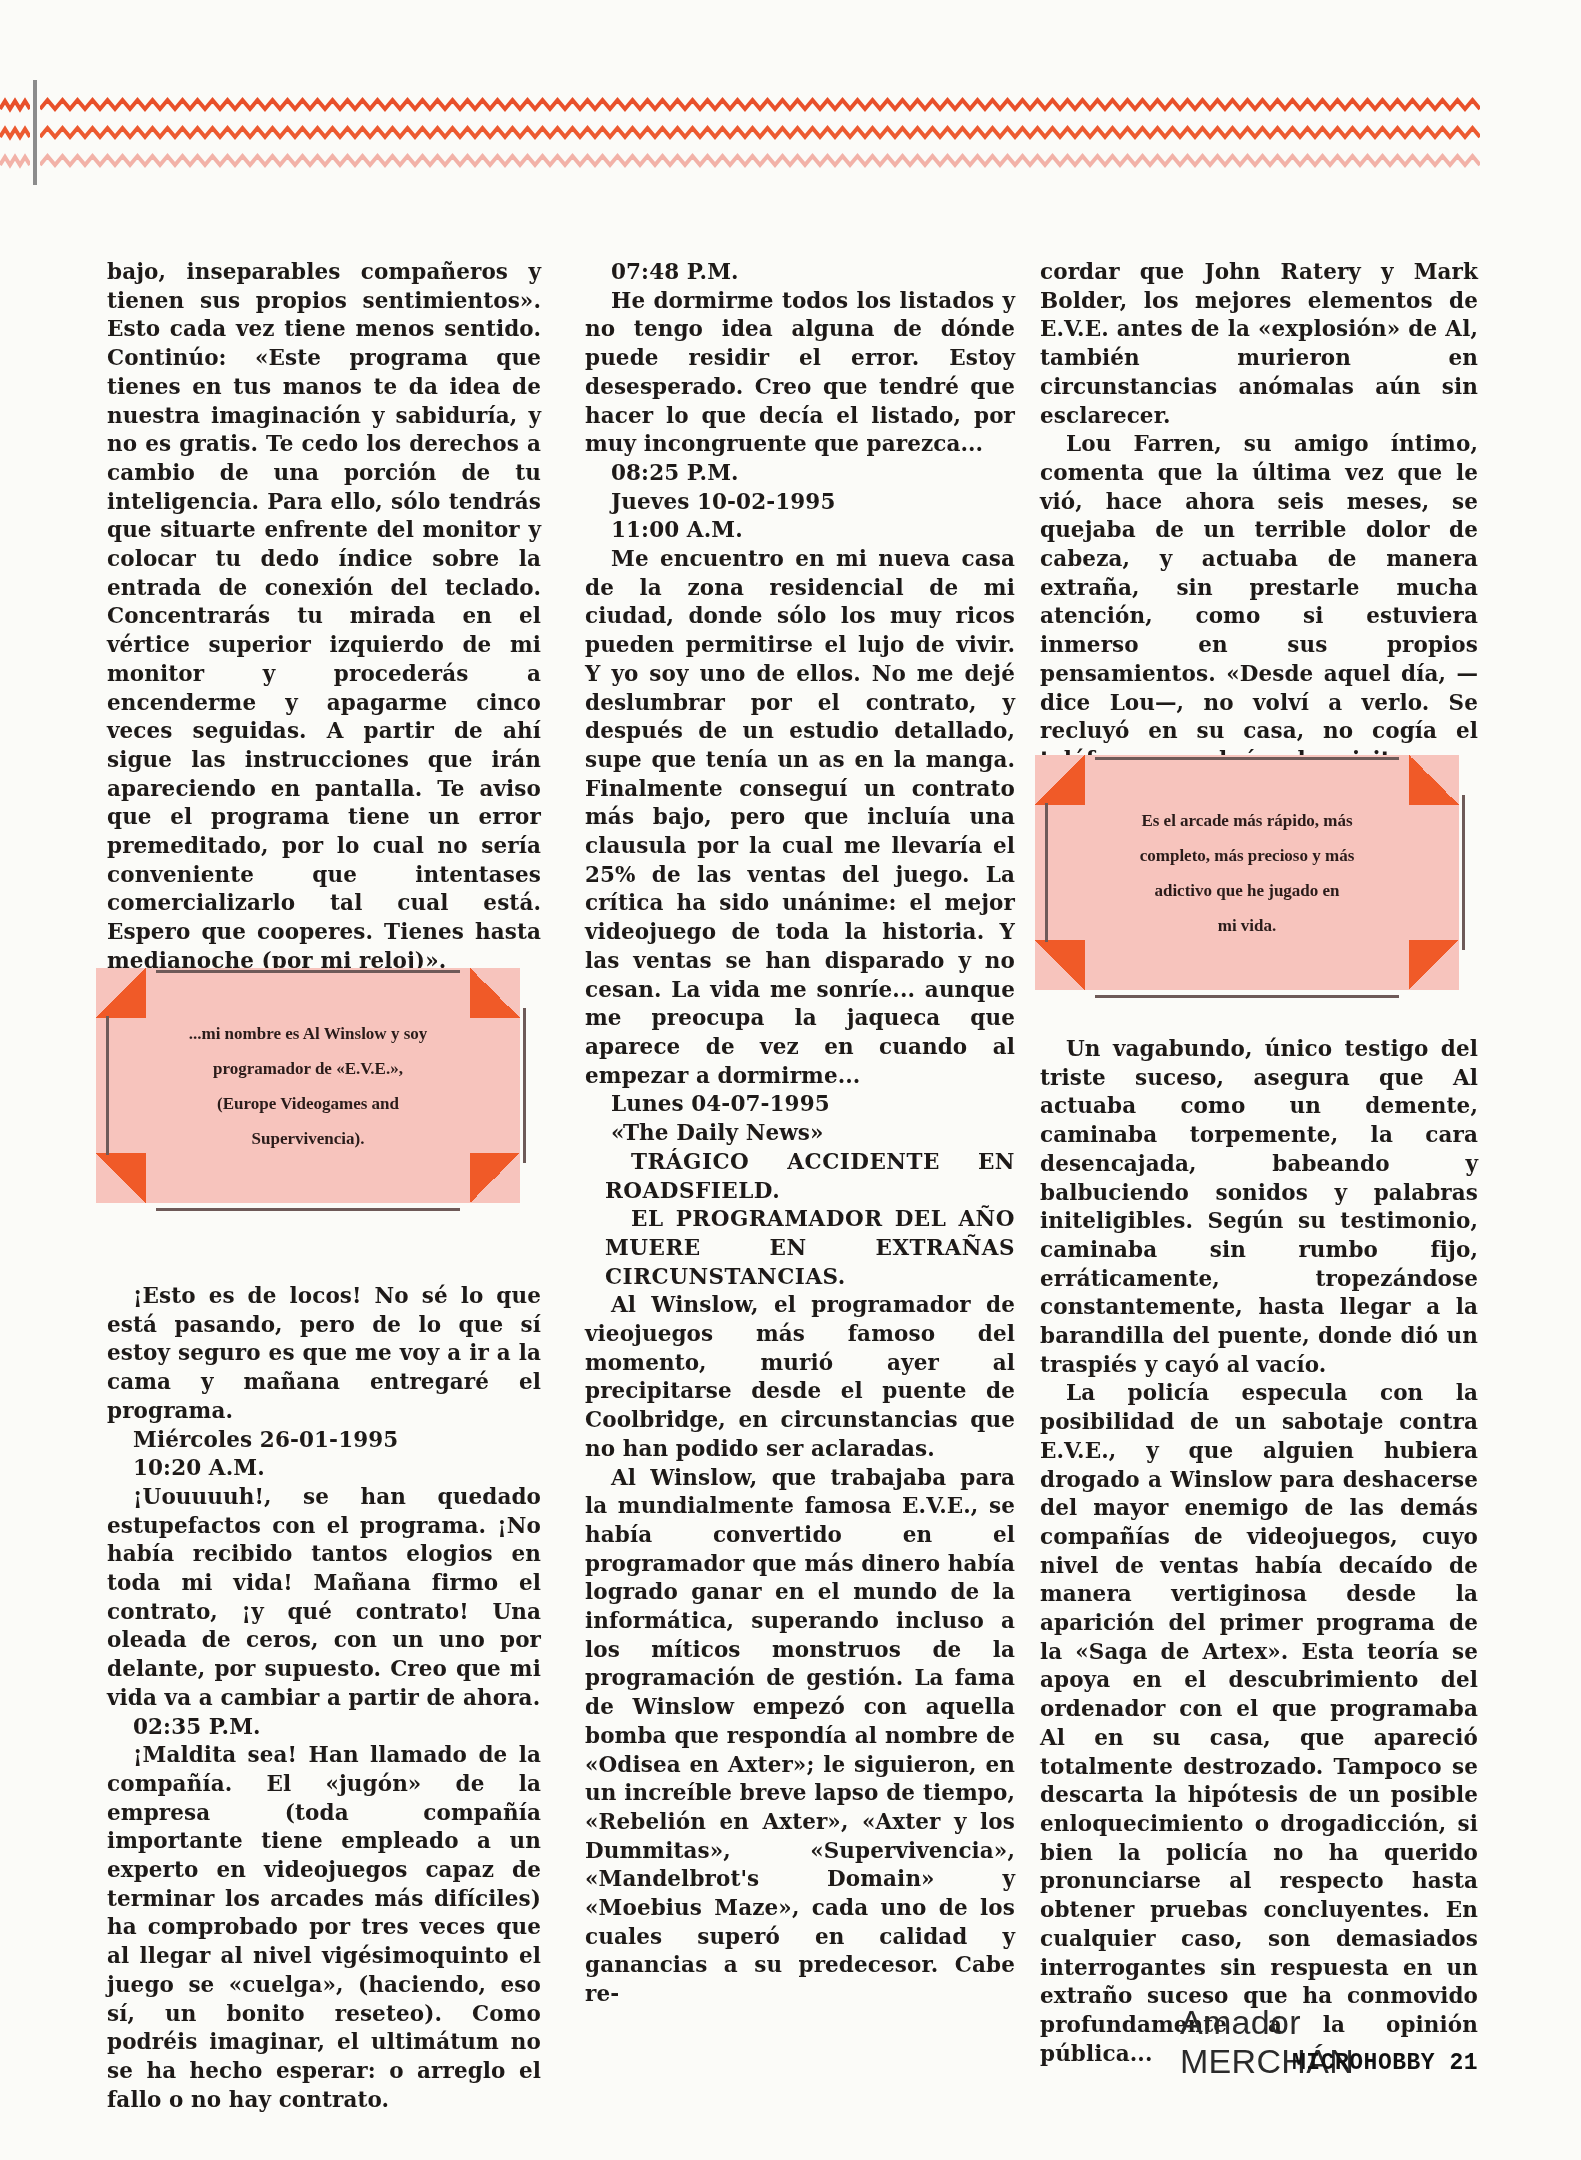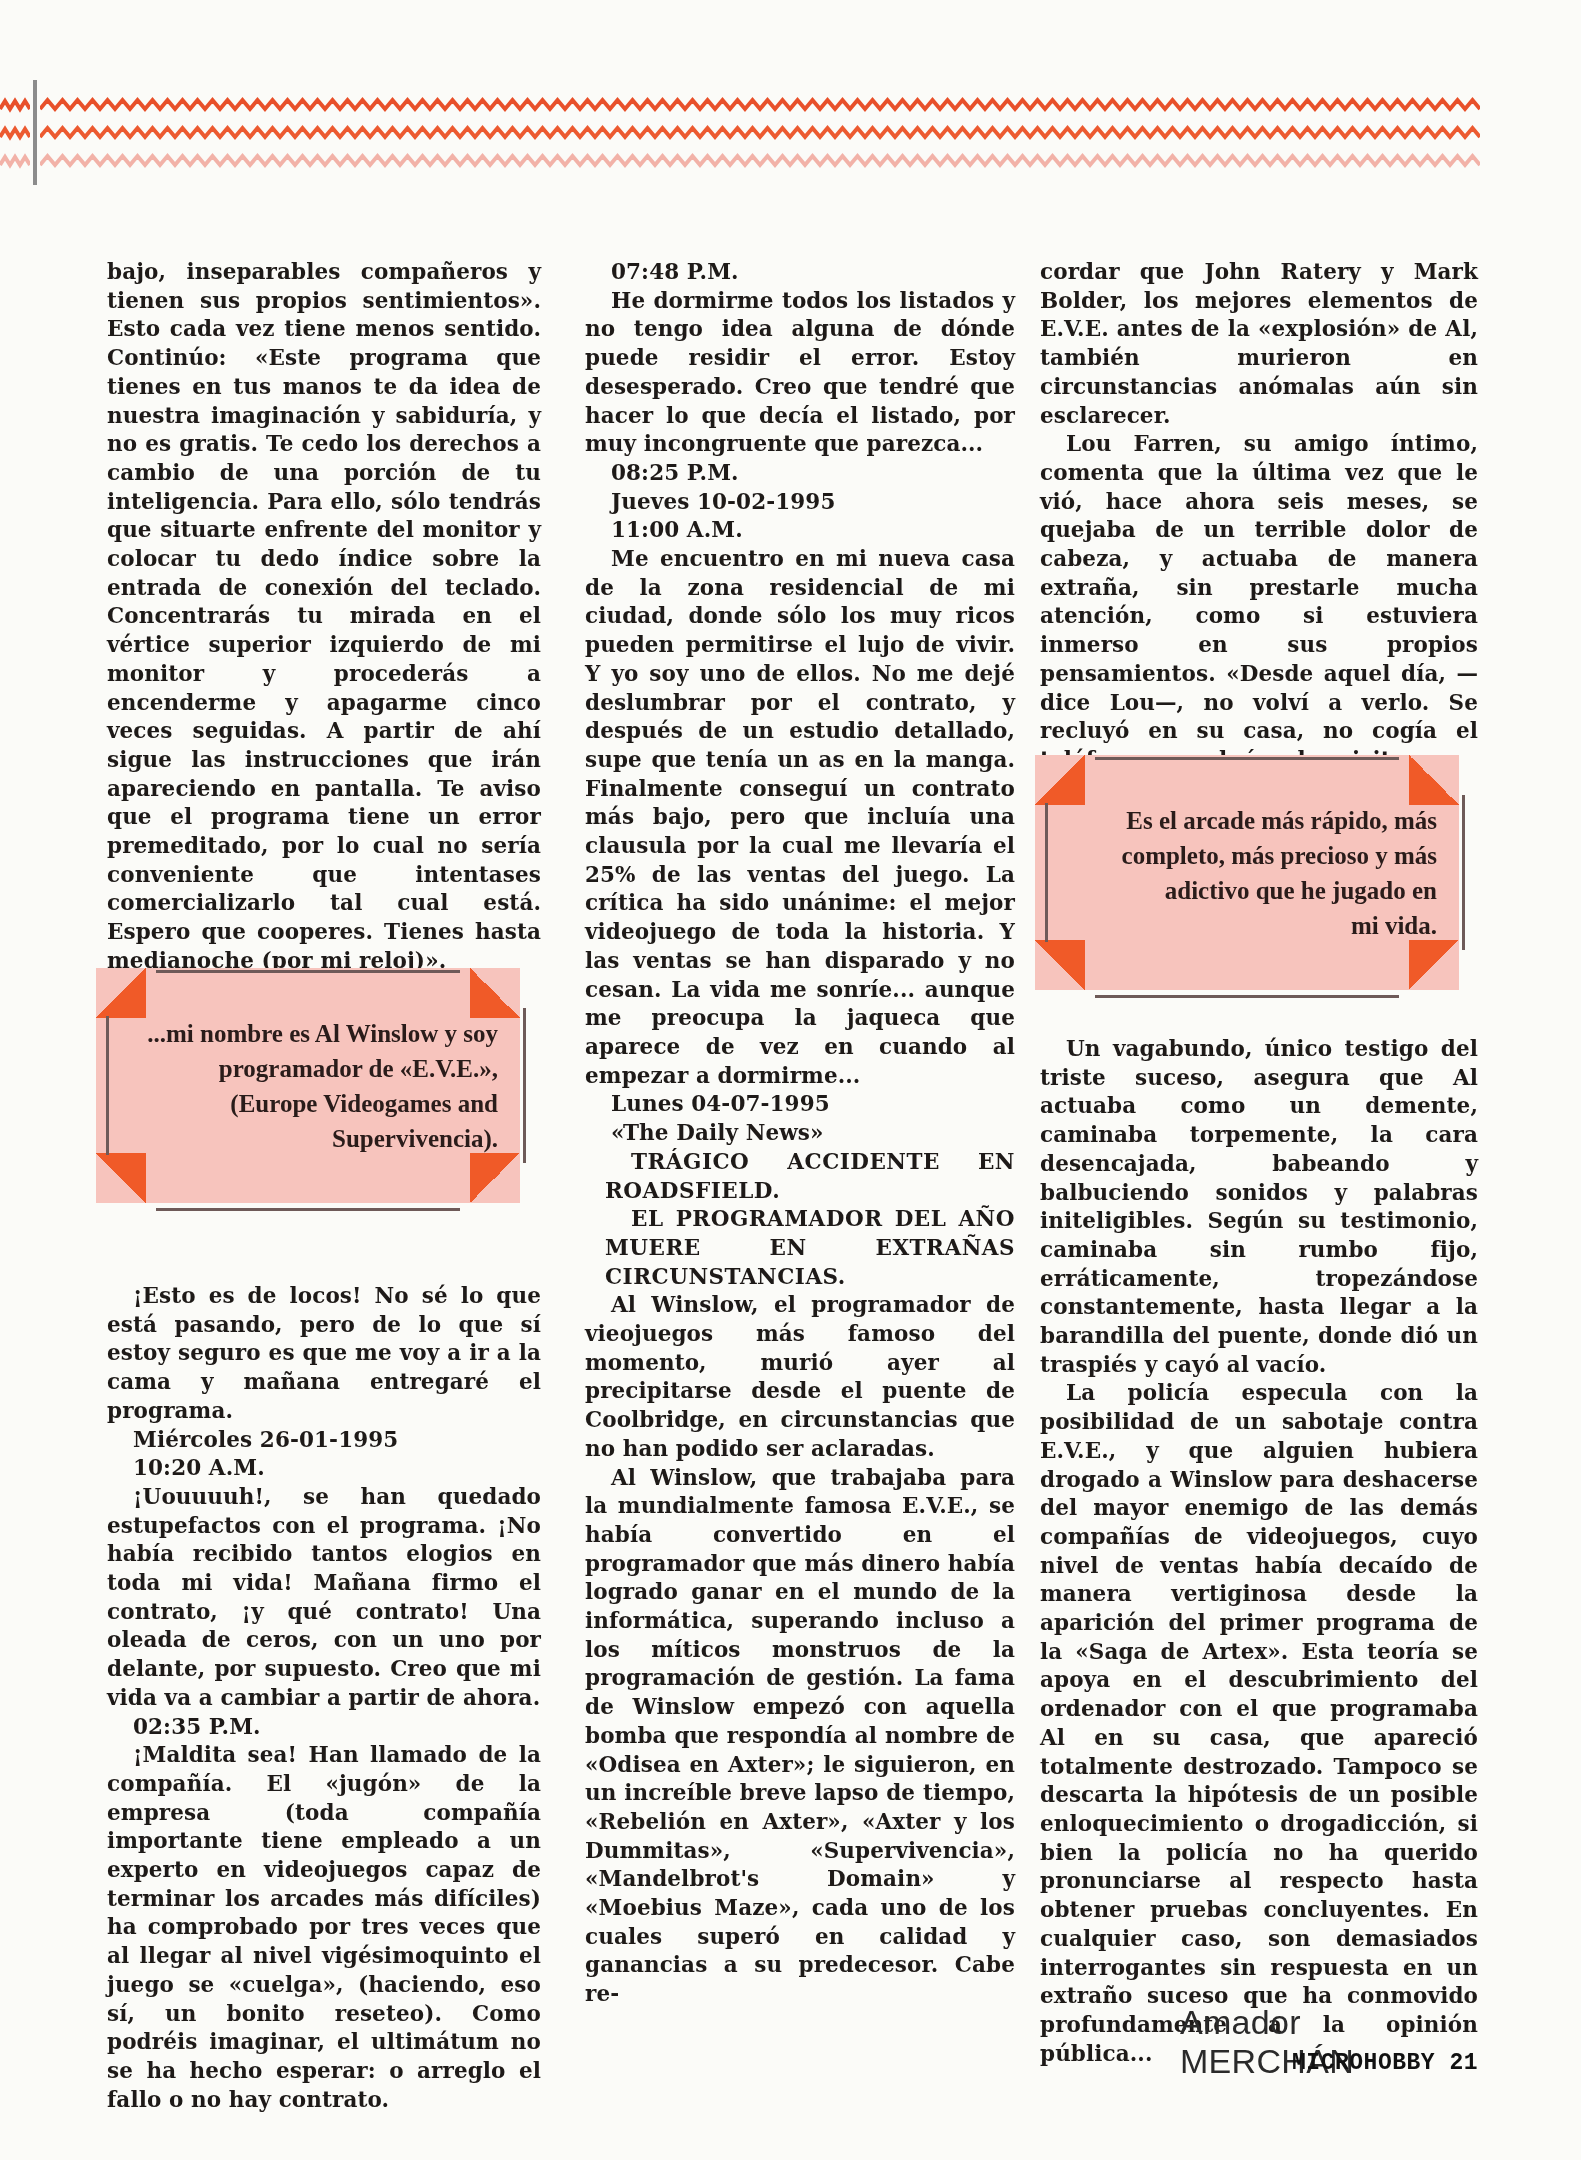--- a/index.html
+++ b/index.html
@@ -46,22 +46,22 @@
   }
   .pq-line-left { left: 18px; }
   .pq-line-right { right: 2px; top: 50px; bottom: 50px; }
   .corner { position: absolute; width: 50px; height: 50px; }
   .c-tl { left: 8px; top: 10px; background: linear-gradient(135deg, transparent 50%, #f05a28 50%); }
   .c-tr { right: 8px; top: 10px; background: linear-gradient(225deg, transparent 50%, #f05a28 50%); }
   .c-bl { left: 8px; bottom: 10px; background: linear-gradient(45deg, transparent 50%, #f05a28 50%); }
   .c-br { right: 8px; bottom: 10px; background: linear-gradient(315deg, transparent 50%, #f05a28 50%); }
   .pq-text {
     position: absolute; left: 30px; right: 30px; top: 50%; transform: translateY(-50%);
-    text-align: right; font-family: "Liberation Serif", serif; font-weight: bold;
-    font-size: 25px; line-height: 35px; color: #2a1c1a;
+    text-align: center; font-family: "Liberation Serif", serif; font-weight: bold;
+    font-size: 17px; line-height: 35px; color: #2a1c1a;
     transform-origin: center; 
   }
   .pq-text span { display: block; }
   .author {
     position: absolute; left: 1180px; top: 2003px; width: 298px; 
     font-family: "Liberation Sans", sans-serif; font-size: 34px; color: #2a2a2a;
     letter-spacing: 0.3px;
   }
   .folio {
     position: absolute; left: 1180px; top: 2050px; width: 298px; text-align: right;

